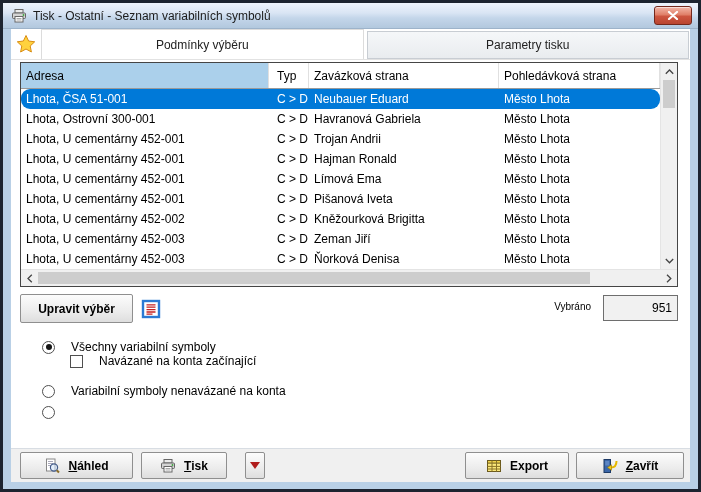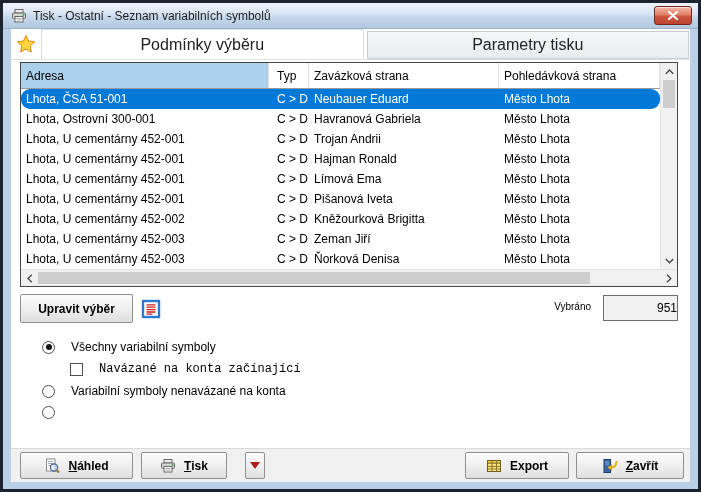--- a/index.html
+++ b/index.html
@@ -15,21 +15,21 @@
     border:1px solid #73281c;
     background:linear-gradient(#f3b7a9,#e08069 45%,#cd5540 55%,#b94530);
     box-shadow:inset 0 1px 0 rgba(255,255,255,.55);
     display:flex;align-items:center;justify-content:center;cursor:pointer;}
   
   .client{position:absolute;left:8px;right:8px;top:26px;bottom:7px;background:#fff;}
   
   .tabstrip{position:absolute;top:0;left:0;right:0;height:31px;display:flex;
     border-bottom:1px solid #e2e2e2;background:#fff;}
   .star-cell{width:30px;display:flex;align-items:center;justify-content:center;}
-  .tab{flex:1;display:flex;align-items:center;justify-content:center;font-size:16px;color:#222;cursor:pointer;}
+  .tab{flex:1;display:flex;align-items:center;justify-content:center;font-size:12px;color:#222;cursor:pointer;}
   .tab.active{background:#fff;border:1px solid #dcdcdc;border-bottom:none;}
   .tab.inactive{background:linear-gradient(#f5f7f9,#e9ecef);border:1px solid #c8cdd3;margin:2px 1px 0 3px;}
   
   .table{position:absolute;left:9px;top:33px;width:658px;height:225px;border:1px solid #454545;
     background:#fff;display:flex;flex-direction:column;font-size:12px;}
   .table-main{flex:1;display:flex;overflow:hidden;}
   .grid{width:641px;display:flex;flex-direction:column;}
   .thead{height:26px;display:flex;border-bottom:1px solid #9a9a9a;background:#fff;flex:none;}
   .th{display:flex;align-items:center;padding-left:5px;border-right:1px solid #e0e0e0;
     white-space:nowrap;overflow:hidden;cursor:pointer;}
@@ -48,21 +48,21 @@
   
   .btn{border:1px solid #8f8f8f;border-radius:2px;background:linear-gradient(#fcfcfc,#ececec 60%,#dedede);
     font-size:12px;color:#000;display:flex;align-items:center;justify-content:center;cursor:pointer;
     font-family:"Liberation Sans",sans-serif;}
   .edit-btn{position:absolute;left:9px;top:265px;width:113px;height:29px;font-weight:bold;}
   .list-iconbtn{position:absolute;left:127px;top:267px;width:26px;height:26px;background:#fff;
     border:none;display:flex;align-items:center;justify-content:center;cursor:pointer;}
   .selected-label{position:absolute;right:99px;top:272px;font-size:10px;color:#000;}
   .count-field{position:absolute;right:12px;top:266px;width:75px;height:26px;border:1px solid #6e6e6e;
     background:#f1f1f1;font-size:12px;color:#000;display:flex;align-items:center;justify-content:flex-end;
-    }
+    padding-right:5px;}
   
   .opt-row{position:absolute;display:flex;align-items:center;gap:16px;font-size:12px;color:#000;cursor:pointer;justify-content:center;}
   .radio{width:13px;height:13px;border:1px solid #4f4f4f;border-radius:50%;background:#fff;
     display:flex;align-items:center;justify-content:center;flex:none;}
   .radio.checked::after{content:"";width:6px;height:6px;border-radius:50%;background:#151515;}
   .checkbox{width:13px;height:13px;border:1px solid #4f4f4f;background:#fff;flex:none;}
   
   .footer{position:absolute;left:0;right:0;bottom:0;height:34px;background:#f0f0f0;
     border-top:1px solid #d8dde3;}
   .fbtn{position:absolute;top:3px;height:27px;font-weight:bold;gap:8px;}
@@ -221,21 +221,21 @@
         </svg>
       </span>
     </div>
     <span class="selected-label">Vybráno</span>
     <div class="count-field">951</div>
 
     <div class="opt-row" style="left:31px;top:311px;">
       <span class="radio checked"></span>
       <span>Všechny variabilní symboly</span>
     </div>
-    <div class="opt-row" style="left:59px;top:333px;font-family:Liberation Mono, monospace;">
+    <div class="opt-row" style="left:59px;top:325px;">
       <span class="checkbox"></span>
       <span>Navázané na konta začínající</span>
     </div>
     <div class="opt-row" style="left:31px;top:355px;">
       <span class="radio"></span>
       <span>Variabilní symboly nenavázané na konta</span>
     </div>
     <div class="opt-row" style="left:31px;top:377px;">
       <span class="radio"></span>
     </div>

